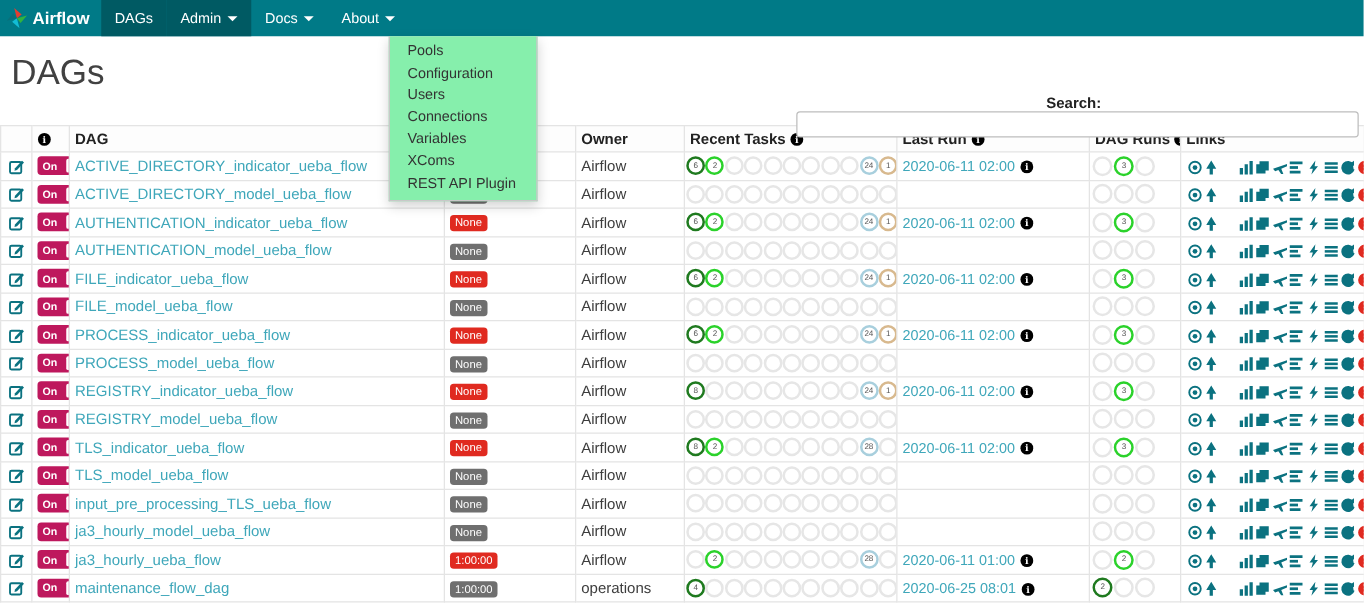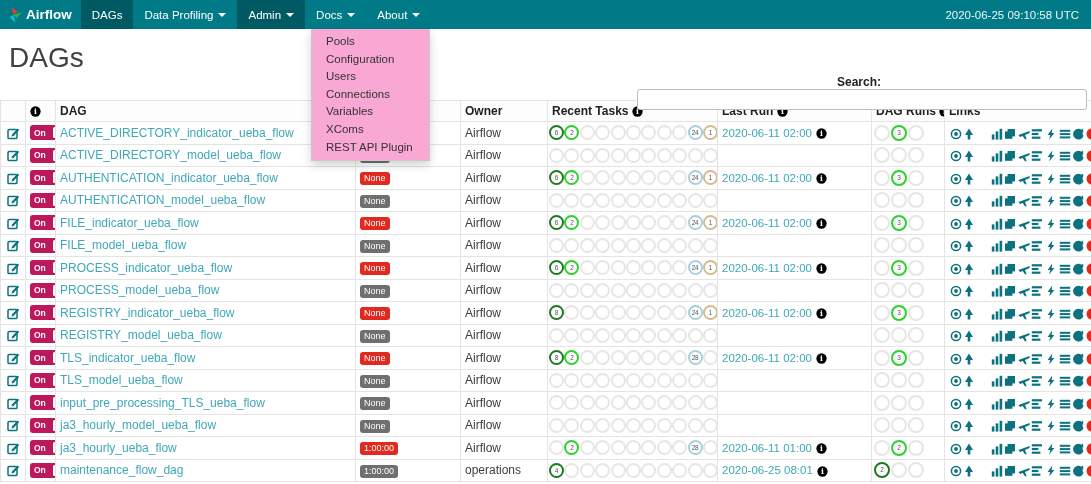--- a/index.html
+++ b/index.html
@@ -12,21 +12,21 @@
   .navbar { height:29px; background:#007a87; display:flex; align-items:stretch; color:#fff; }
   .brand { display:flex; align-items:center; padding:0 9px 0 5px; font-size:13.5px; font-weight:bold; cursor:pointer; }
   .brand svg { margin-right:4px; }
   .nav-item { display:flex; align-items:center; padding:0 11px; font-size:11.5px; color:#fff; cursor:pointer; white-space:nowrap; }
   .nav-item.active { background:#005a63; }
   .caret { display:inline-block; margin-left:5px; width:0; height:0;
     border-top:4px solid #fff; border-left:4px solid transparent; border-right:4px solid transparent; }
   .clock { margin-left:auto; display:flex; align-items:center; padding-right:12px; font-size:11.5px; color:#eaf6f7; }
 
   
-  .dropdown { position:absolute; top:29px; left:227px; z-index:60; background:#f9a8d4;
+  .dropdown { position:absolute; top:29px; left:227px; z-index:60; background:#86efac;
     border:1px solid #c8c8c8; border-top:none; box-shadow:0 4px 9px rgba(0,0,0,.18);
     padding:4px 0; min-width:90px; }
   .dropdown-item { padding:2px 16px 2px 14px; font-size:11.5px; line-height:13.6px; color:#333; white-space:nowrap; cursor:pointer; }
 
   
   .page-title { position:absolute; top:44px; left:9px; font-size:28px; font-weight:400; color:#414141; line-height:1; }
   .search-row { position:absolute; top:75px; right:4px; display:flex; align-items:center; z-index:5;flex-direction:column; }
   .search-row label { font-weight:bold; font-size:12px; color:#222; margin-right:6px; }
   .search-input { width:450px; height:21px; border:1px solid #bdbdbd; border-radius:3px; padding:0 5px; font-size:12px; outline:none; }
 
@@ -79,37 +79,32 @@
         <polygon points="10,10 19.5,7.5 13.5,14.5" fill="#31b33e"></polygon>
         <polygon points="10,10 12.5,19.5 5.5,13.5" fill="#12bcd4"></polygon>
         <polygon points="10,10 0.5,12.5 6.5,5.5" fill="#0a6f79"></polygon>
       </svg>
     </span>
     <span>Airflow</span>
   </div>
   <div class="nav-item active">
     <span>DAGs</span>
   </div>
-  <div class="nav-item">
-    <span>Data Profiling</span>
-    <span class="caret"></span>
-  </div>
   <div class="nav-item active" id="nav-admin">
     <span>Admin</span>
     <span class="caret"></span>
   </div>
   <div class="nav-item">
     <span>Docs</span>
     <span class="caret"></span>
   </div>
   <div class="nav-item">
     <span>About</span>
     <span class="caret"></span>
   </div>
-  <div class="clock">2020-06-25 09:10:58 UTC</div>
 </div>
 
 <div class="dropdown" id="admin-dropdown" style="left: 311px;">
     <div class="dropdown-item">Pools</div>
     <div class="dropdown-item">Configuration</div>
     <div class="dropdown-item">Users</div>
     <div class="dropdown-item">Connections</div>
     <div class="dropdown-item">Variables</div>
     <div class="dropdown-item">XComs</div>
     <div class="dropdown-item">REST API Plugin</div>

